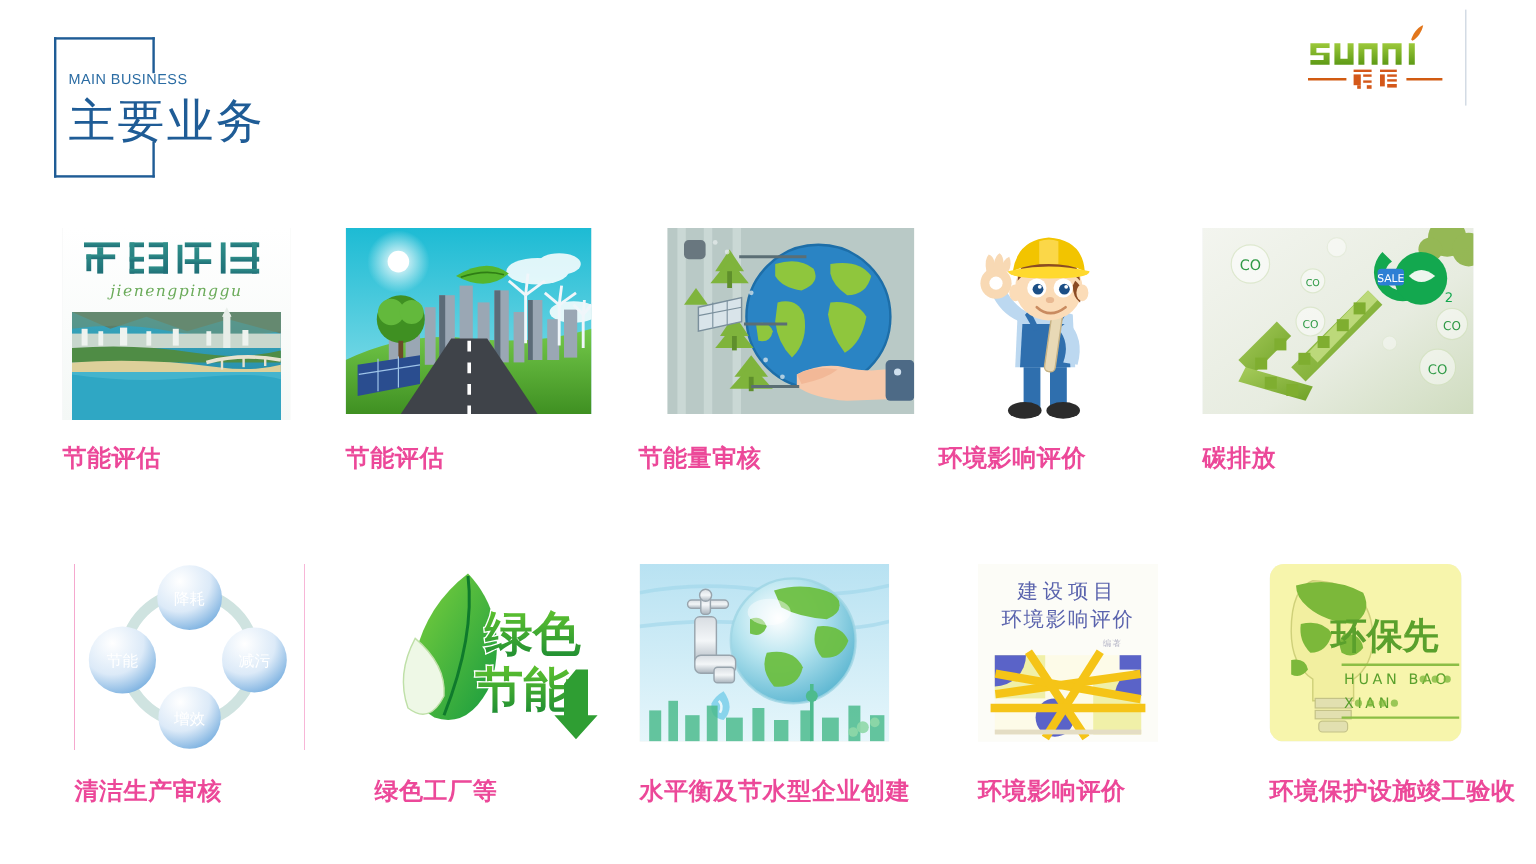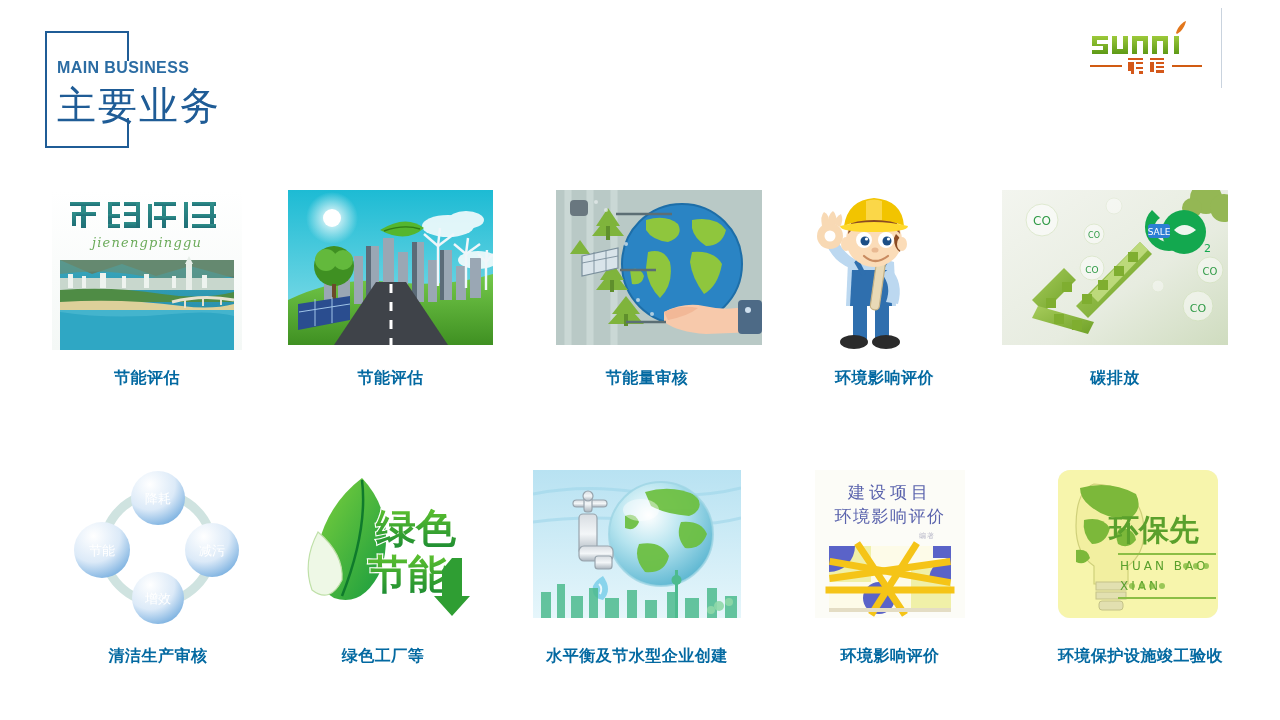--- a/index.html
+++ b/index.html
@@ -16,23 +16,23 @@
   .title-frame{position:absolute;inset:0;pointer-events:none;}
   .title-frame .ln{position:absolute;background:#1f5c96;}
   .tl-top   {left:0;top:0;width:84px;height:2px;}
   .tl-left  {left:0;top:0;width:2px;height:117px;}
   .tl-bottom{left:0;bottom:0;width:84px;height:2px;}
   .tl-right-a{right:0;top:0;width:2px;height:30px;}
   .tl-right-b{right:0;bottom:0;width:2px;height:30px;}
 
   .title-text{position:absolute;left:57px;top:60px;}
   .title-en{
-    font-size:16px;letter-spacing:.4px;color:#2b6ca3;
+    font-size:12px;letter-spacing:.4px;color:#2b6ca3;
     font-family:"Liberation Sans","DejaVu Sans",sans-serif;
-    line-height:1;white-space:nowrap;font-weight:bold;
+    line-height:1;white-space:nowrap;
   }
   .title-cn{
     margin-top:9px;font-size:39px;color:#1f5c96;line-height:1.08;
     letter-spacing:2px;white-space:nowrap;font-weight:400;
     font-family:"Liberation Sans","DejaVu Sans",sans-serif;
   }
 
   
   .logo{position:absolute;right:74px;top:20px;width:120px;height:56px;}
   .logo-divider{position:absolute;right:58px;top:8px;width:1px;height:80px;background:#c9d3de;}
@@ -41,22 +41,22 @@
   .row{position:absolute;left:0;width:1280px;}
   .row-1{top:190px;}
   .row-2{top:470px;}
   .card{position:absolute;top:0;}
   .thumb{
     position:relative;overflow:hidden;background:#f2f4f3;
     box-shadow:0 0 0 0 rgba(0,0,0,0);
   }
   .thumb>svg{display:block;width:100%;height:100%;}
   .caption{
-    position:absolute;left:0;width:100%;text-align:center;
-    color:#0369a1;font-weight:bold;font-size:16px;
+    position:absolute;left:0;width:100%;text-align:left;
+    color:#ec4899;font-weight:bold;font-size:20px;
     font-family:"Liberation Sans","DejaVu Sans",sans-serif;
     white-space:nowrap;letter-spacing:.5px;
   }
   .r1 .caption{top:178px;}
   .r2 .caption{top:176px;}
 </style>
 </head>
 <body>
 
 <div class="slide">
@@ -510,21 +510,21 @@
             <circle cx="96" cy="128" r="26" fill="url(#c6b)"></circle>
             <text x="96" y="133" font-family="DejaVu Sans, sans-serif" font-size="13" fill="#ffffff" text-anchor="middle">增效</text>
             <circle cx="40" cy="80" r="28" fill="url(#c6b)"></circle>
             <text x="40" y="85" font-family="DejaVu Sans, sans-serif" font-size="13" fill="#ffffff" text-anchor="middle">节能</text>
           </g>
         </svg>
       </div>
       <div class="caption">清洁生产审核</div>
     </div>
 
-    <div class="card r2" style="left:284px;width:198px;">
+    <div class="card r2" style="left:312px;width:198px;">
       <div class="thumb" style="width:198px;height:155px;background:#fff;">
         <svg viewBox="0 0 198 155" xmlns="http://www.w3.org/2000/svg">
           <defs>
             <linearGradient id="c7l" x1="0" y1="0" x2="1" y2="1">
               <stop offset="0" stop-color="#7fd13c"></stop>
                 <stop offset="1" stop-color="#169b3f"></stop>
             </linearGradient>
             <linearGradient id="c7t" x1="0" y1="0" x2="0" y2="1">
               <stop offset="0" stop-color="#61c42f"></stop>
                 <stop offset="1" stop-color="#1a8a33"></stop>

